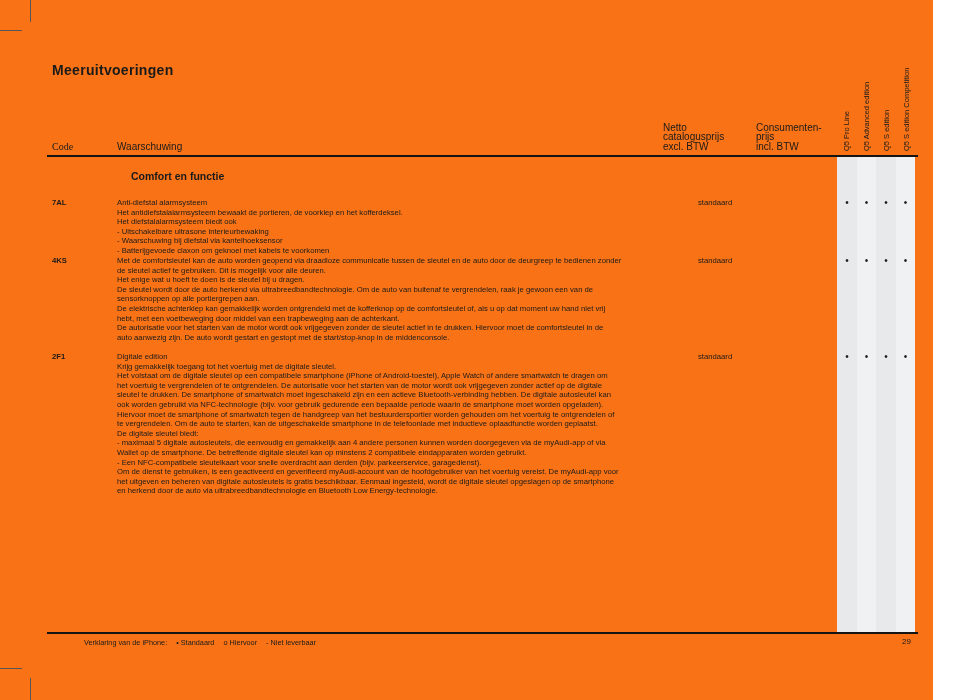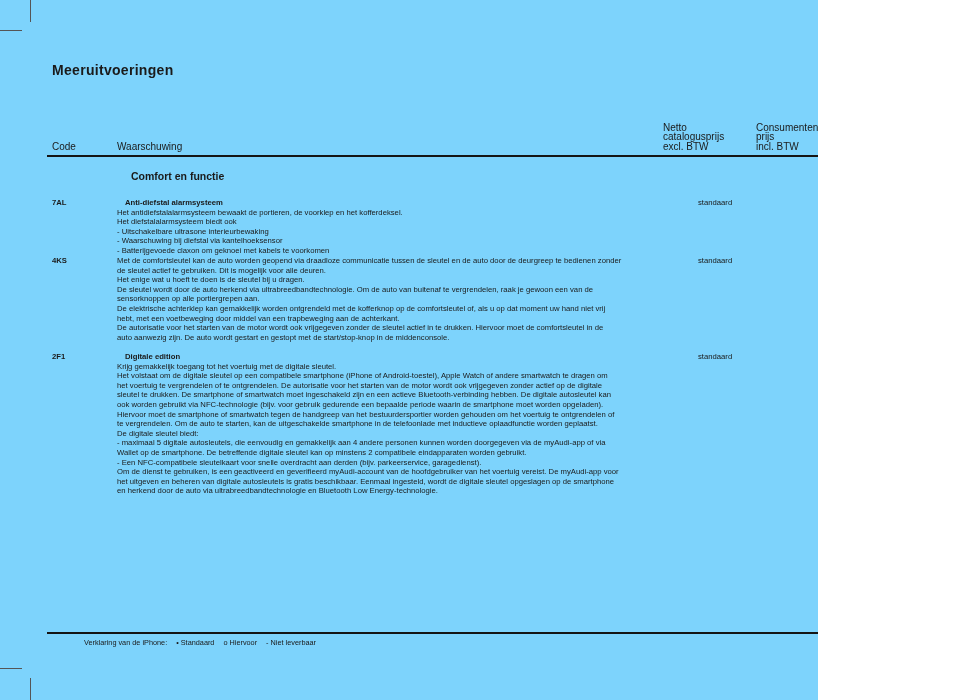--- a/index.html
+++ b/index.html
@@ -1,26 +1,26 @@
 <!DOCTYPE html>
 <html><head>
 <meta charset="utf-8">
 <style>
   html,body{margin:0;padding:0;background:#ffffff;}
   .page{
-    position:relative;width:818px;height:700px;background:#7dd3fc;overflow:hidden;
+    position:relative;width:933px;height:700px;background:#f97316;overflow:hidden;
     font-family:"Liberation Sans",sans-serif;color:#1a1a1a;
   }
   
   .cm{position:absolute;background:#555;}
   
   .page-title{position:absolute;left:52px;top:62px;font-size:14px;font-weight:bold;letter-spacing:.3px;}
   
   .hdr-label{position:absolute;font-size:10px;line-height:9.4px;white-space:pre-line;}
-  .hdr-code{left:52px;top:142px;}
+  .hdr-code{left:52px;top:142px;font-family:Liberation Serif, serif;}
   .hdr-desc{left:117px;top:142px;}
   .hdr-net{left:663px;top:123px;}
   .hdr-cons{left:756px;top:123px;}
   .vlabel{
     position:absolute;top:151px;font-size:7.5px;line-height:9px;white-space:nowrap;
     transform-origin:0 0;transform:rotate(-90deg);
   }
   .v1{left:842px;} .v2{left:862px;} .v3{left:882px;} .v4{left:902px;}
   
   .rule-top{position:absolute;left:47px;top:155px;width:871px;height:2px;background:#141414;}
@@ -28,21 +28,21 @@
   
   .stripe{position:absolute;top:157px;height:475px;}
   .s1{left:837px;width:20px;background:#e7e9ea;}
   .s2{left:857px;width:19px;background:#f0f1f2;}
   .s3{left:876px;width:20px;background:#e7e9ea;}
   .s4{left:896px;width:19px;background:#eff1f2;}
   
   .section-title{position:absolute;left:117px;top:170px;font-size:10.5px;font-weight:bold;margin-left:14px;}
   .row-code{position:absolute;left:52px;font-size:7.7px;line-height:9.6px;font-weight:bold;}
   .row-main{position:absolute;left:117px;width:545px;font-size:7.7px;line-height:9.6px;}
-  .row-title{font-weight:bold;margin-left:8px;}
+  .row-title{font-weight:normal;}
   .row-desc{white-space:pre-line;}
   .row-price{position:absolute;left:698px;font-size:7.7px;line-height:9.6px;}
   .row-dots{position:absolute;left:837px;display:flex;}
   .row-dots span{display:block;text-align:center;font-size:10px;line-height:9.6px;}
   .row-dots span:nth-child(1){width:20px;}
   .row-dots span:nth-child(2){width:19px;}
   .row-dots span:nth-child(3){width:20px;}
   .row-dots span:nth-child(4){width:19px;}
   .r0{top:198px;} .r1{top:256px;} .r2{top:352px;}
   

